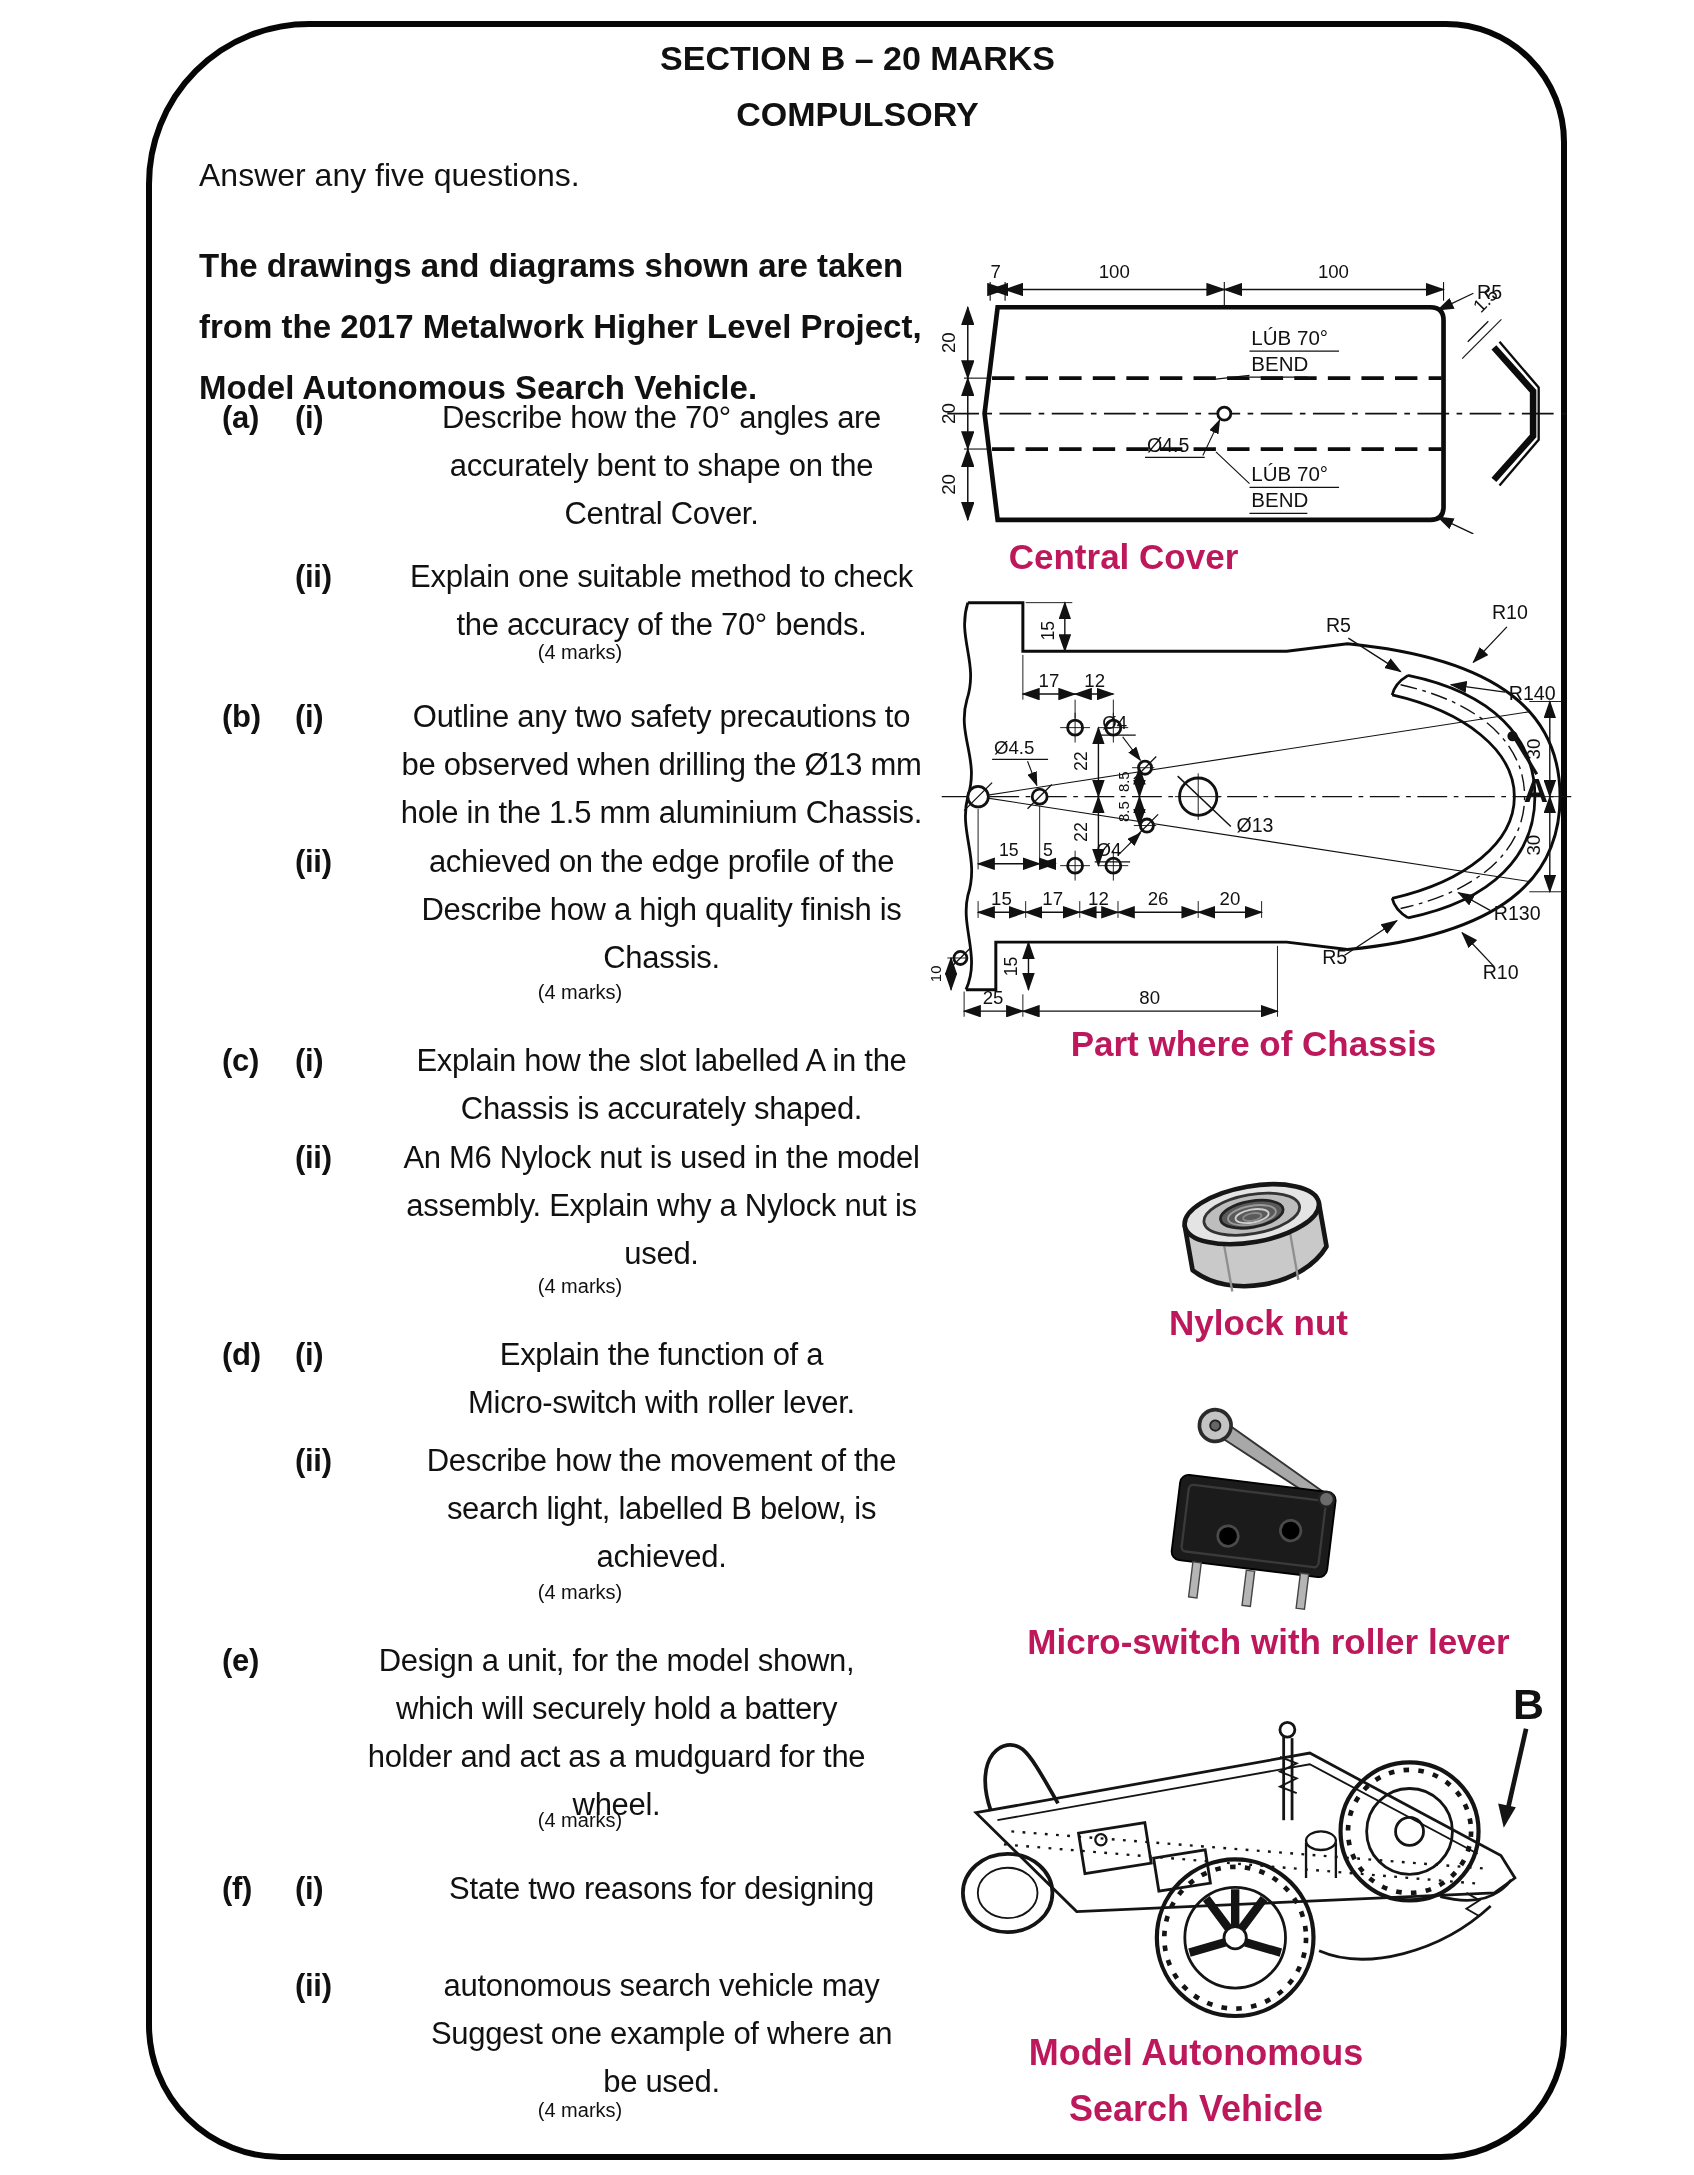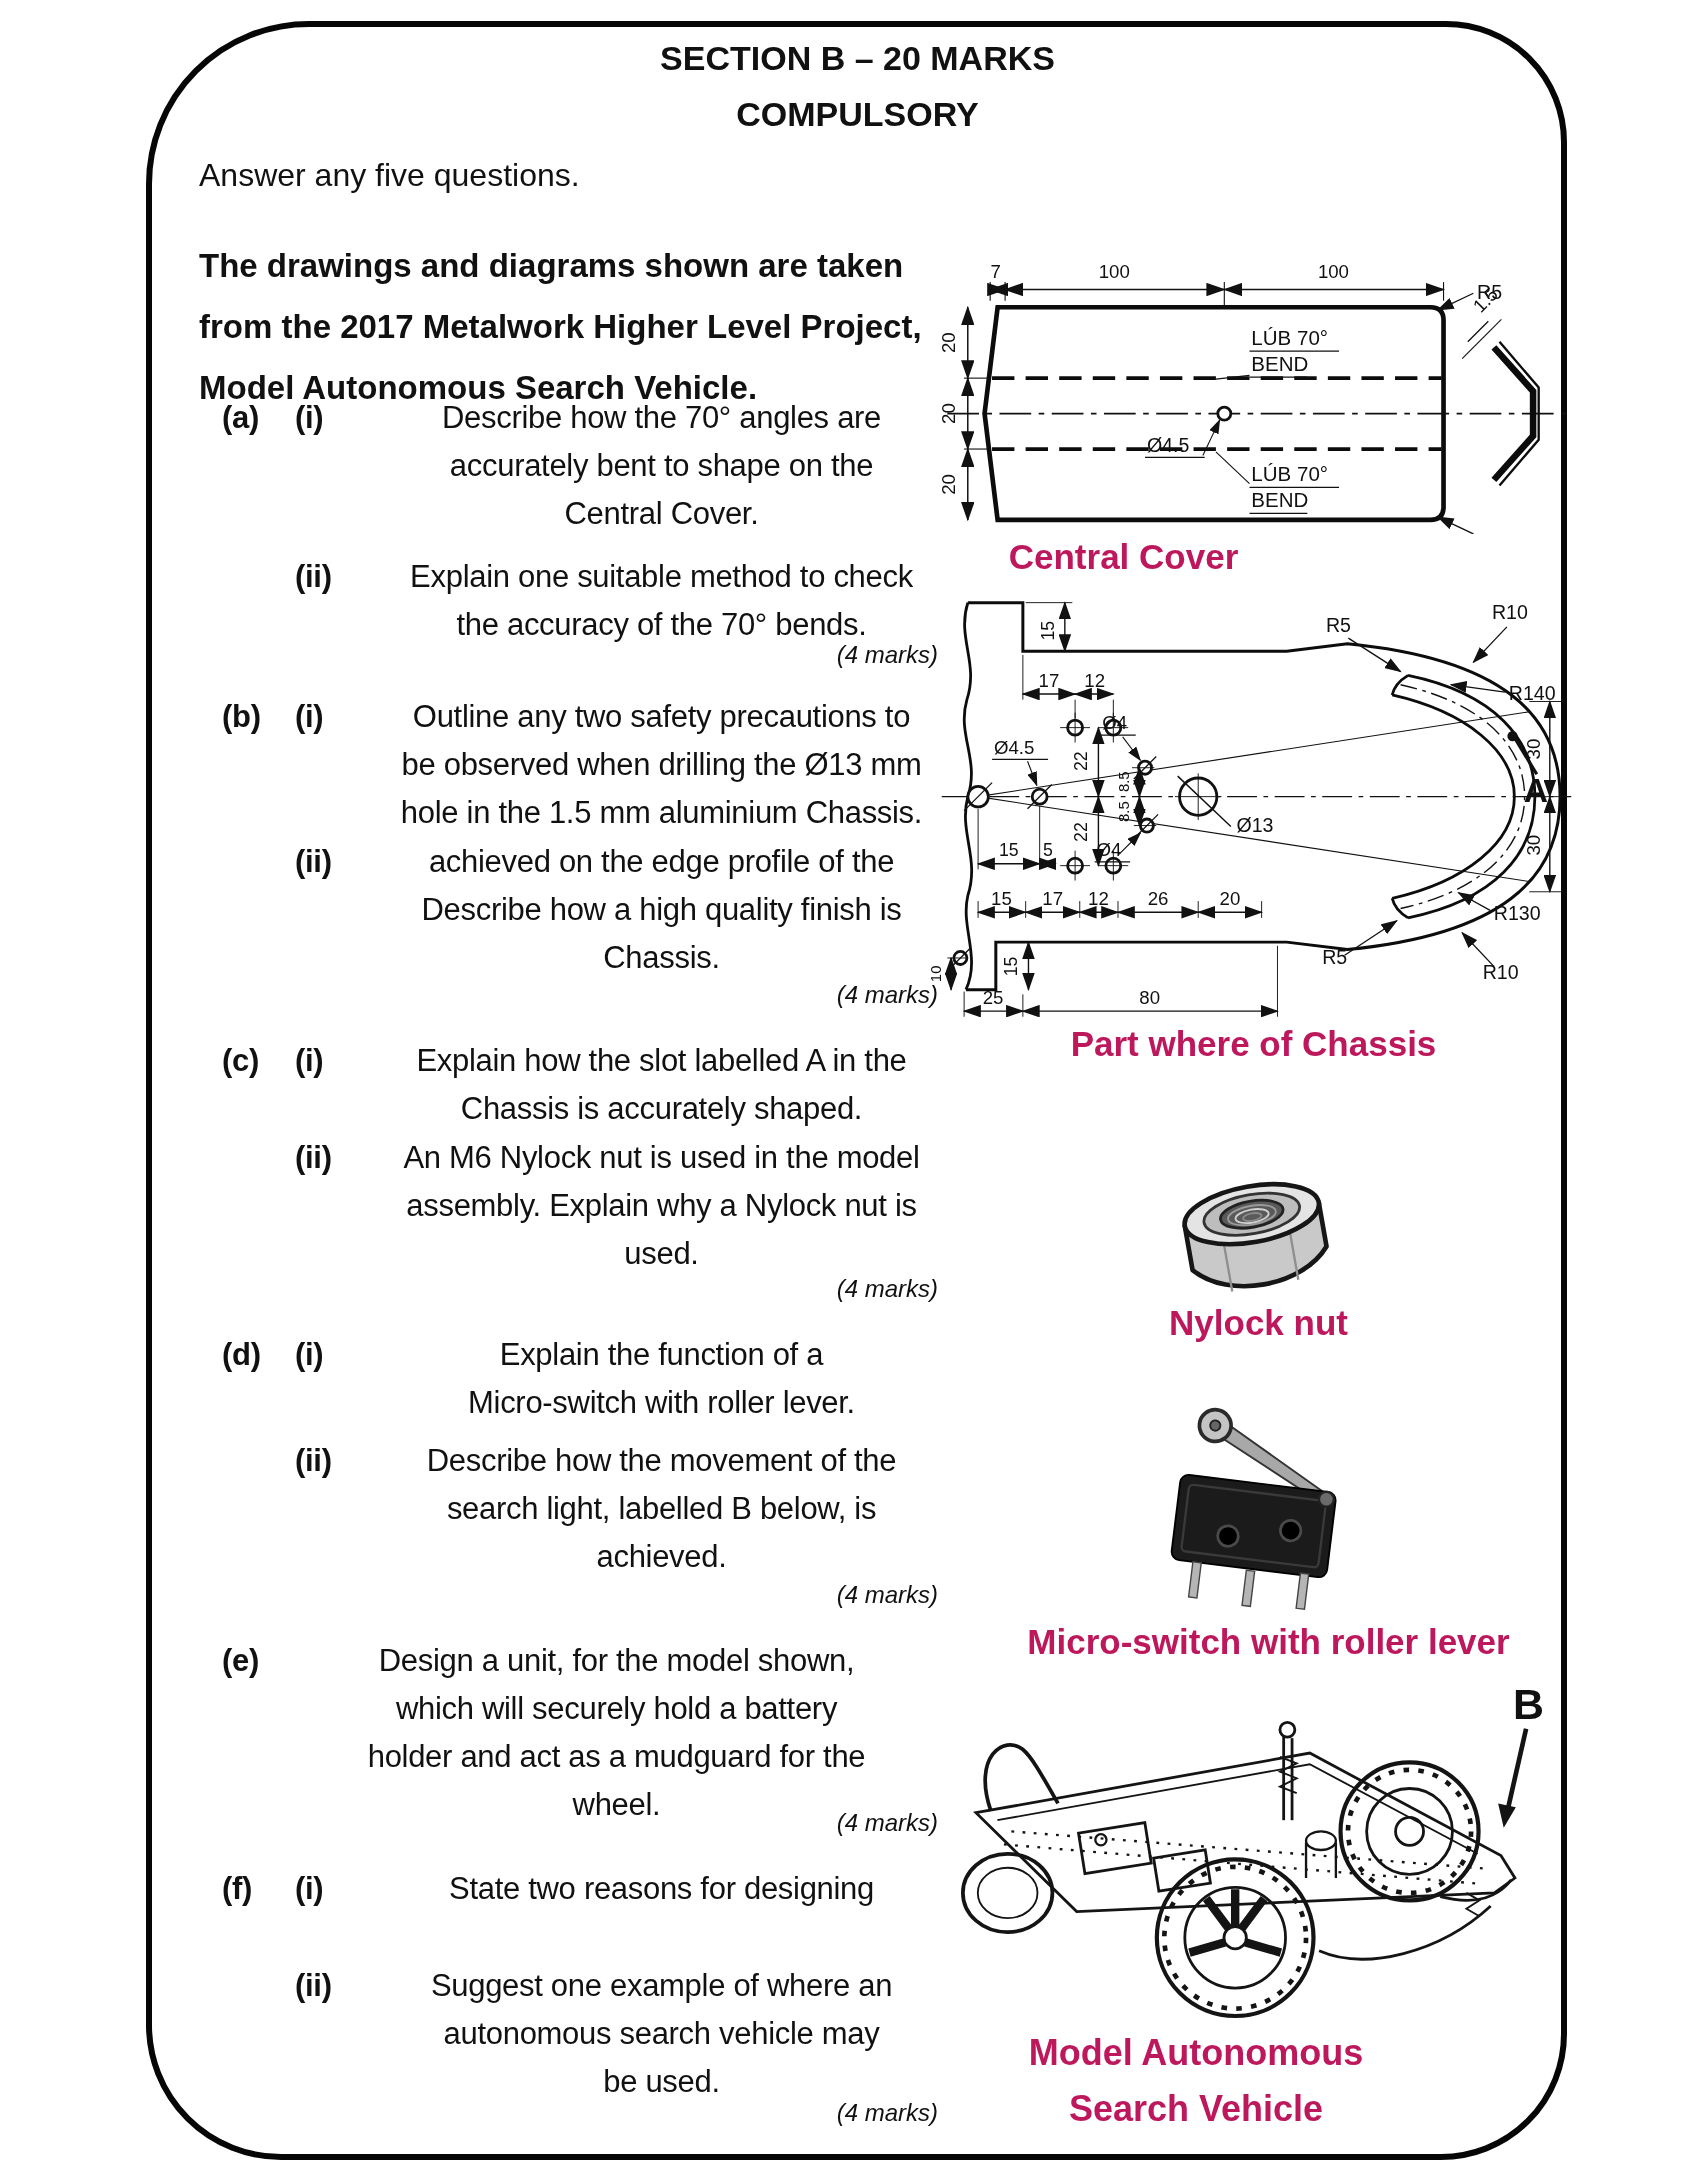--- a/index.html
+++ b/index.html
@@ -9,21 +9,21 @@
          border:6.5px solid #060606;border-radius:163px 121px 126px 135px;}
   .hdr{position:absolute;left:149px;width:1417px;text-align:center;font-weight:700;font-size:34px;}
   .answer{position:absolute;left:199px;top:157px;font-size:32px;}
   .intro{position:absolute;left:199px;top:235px;font-size:33px;font-weight:700;line-height:61px;}
   .qrow{position:absolute;left:222px;width:716px;display:flex;font-size:31px;letter-spacing:-0.3px;}
   .qa{width:73px;font-weight:700;flex:none;line-height:48px;}
   .qb{width:90px;font-weight:700;flex:none;line-height:48px;}
   .qt{flex:1;}
   .qt div{height:48px;line-height:48px;white-space:nowrap;text-align:center;}
   .b{font-weight:400;}
-  .marks{position:absolute;left:222px;width:716px;text-align:right;font-style:italic;font-size:24px;}
+  .marks{position:absolute;left:222px;width:716px;text-align:center;font-size:20px;}
   .cap{position:absolute;text-align:center;font-weight:700;font-size:34px;color:#be185d;}
   svg{position:absolute;}
   svg text{font-family:"Liberation Sans",sans-serif;fill:#111;}
   .dim{font-size:20px;}
   .dim19{font-size:19px;}
   .dim17{font-size:16px;}
   .dim21{font-size:21px;}
   .dim22{font-size:22px;}
 </style>
 </head>
@@ -135,22 +135,22 @@
     <div class="qa">(f)</div>
     <div class="qb">(i)</div>
     <div class="qt">
       <div><span>State </span><span class="b">two</span><span> reasons for designing</span></div>
     </div>
   </div>
   <div class="qrow" style="top:1962px;">
     <div class="qa"></div>
     <div class="qb">(ii)</div>
     <div class="qt">
+      <div>autonomous search vehicle may</div>
       <div><span>Suggest </span><span class="b">one</span><span> example of where an</span></div>
-      <div>autonomous search vehicle may</div>
       <div>be used.</div>
     </div>
   </div>
   <div class="marks" style="top:2099px;">(4 marks)</div>
 
   <svg style="left:923px;top:254px;" width="653" height="280" viewBox="0 0 700 300">
     <defs>
       <marker id="m1" markerWidth="13" markerHeight="9" refX="12" refY="4.5" orient="auto-start-reverse">
         <path d="M0,0 L13,4.5 L0,9 Z" fill="#111"></path>
       </marker>

